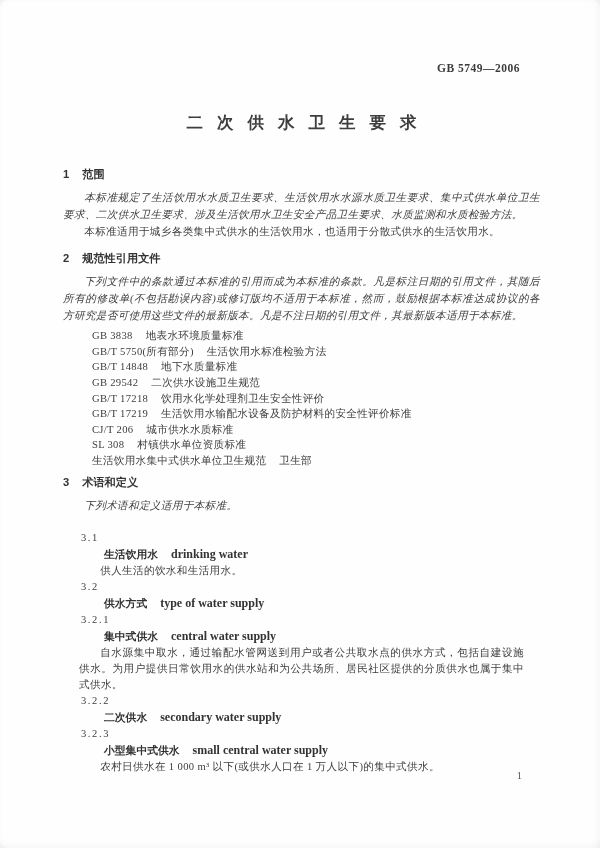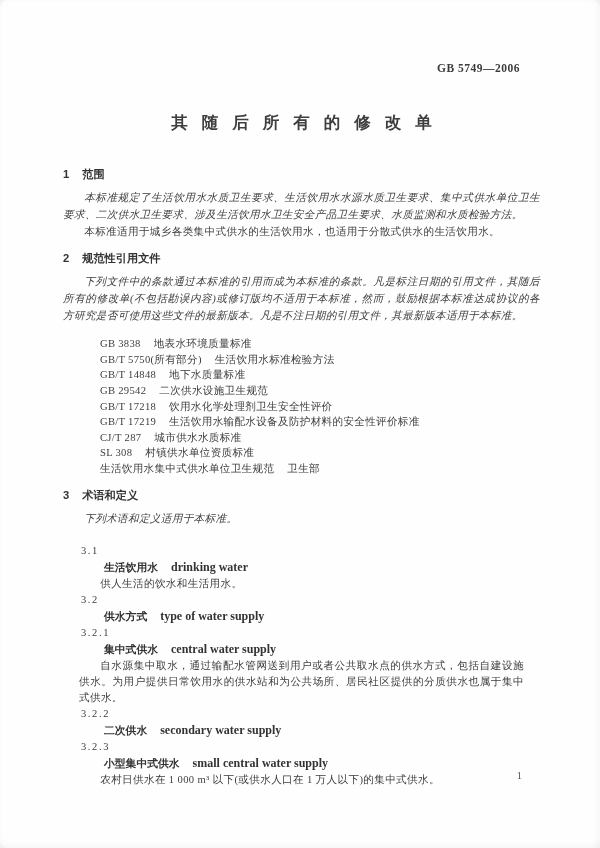--- a/index.html
+++ b/index.html
@@ -57,21 +57,21 @@
   .body-p {
     margin: 0;
     font-size: 10.6px;
     line-height: 17.2px;
     letter-spacing: 0.35px;
     text-indent: 2em;
     text-align: justify;
     color: #3d3d3d;
   }
   .mt8 { margin-top: 8px; font-style: italic; }
-  .ref-list { margin: 12px; }
+  .ref-list { margin: 4px; }
   .ref-item {
     font-size: 10.6px;
     line-height: 15.6px;
     letter-spacing: 0.3px;
     padding-left: 25px;
     white-space: nowrap;
   }
   .ref-item .ref-name { margin-left: 13px; }
   .terms-block { margin: 16px; }
   .term-num {
@@ -116,21 +116,21 @@
 </style>
 </head>
 <body>
 
 <div class="page">
 
   <div class="doc-number">GB 5749—2006</div>
 
   <div class="content">
 
-    <h1 class="title">其随后所有的修改单</h1>
+    <h1 class="title">二次供水卫生要求</h1>
 
     <div class="sec-heading h-scope">
       <span class="sec-num">1</span><span class="sec-text">范围</span>
     </div>
     <p class="body-p mt8">本标准规定了生活饮用水水质卫生要求、生活饮用水水源水质卫生要求、集中式供水单位卫生要求、二次供水卫生要求、涉及生活饮用水卫生安全产品卫生要求、水质监测和水质检验方法。</p>
     <p class="body-p">本标准适用于城乡各类集中式供水的生活饮用水，也适用于分散式供水的生活饮用水。</p>
 
     <div class="sec-heading h-refs">
       <span class="sec-num">2</span><span class="sec-text">规范性引用文件</span>
     </div>
@@ -149,21 +149,21 @@
       <div class="ref-item">
         <span class="ref-code">GB 29542</span><span class="ref-name">二次供水设施卫生规范</span>
       </div>
       <div class="ref-item">
         <span class="ref-code">GB/T 17218</span><span class="ref-name">饮用水化学处理剂卫生安全性评价</span>
       </div>
       <div class="ref-item">
         <span class="ref-code">GB/T 17219</span><span class="ref-name">生活饮用水输配水设备及防护材料的安全性评价标准</span>
       </div>
       <div class="ref-item">
-        <span class="ref-code">CJ/T 287</span><span class="ref-name">城市供水水质标准</span>
+        <span class="ref-code">CJ/T 206</span><span class="ref-name">城市供水水质标准</span>
       </div>
       <div class="ref-item">
         <span class="ref-code">SL 308</span><span class="ref-name">村镇供水单位资质标准</span>
       </div>
       <div class="ref-item">
         <span class="ref-code">生活饮用水集中式供水单位卫生规范</span><span class="ref-name">卫生部</span>
       </div>
     </div>
 
     <div class="sec-heading h-terms">

